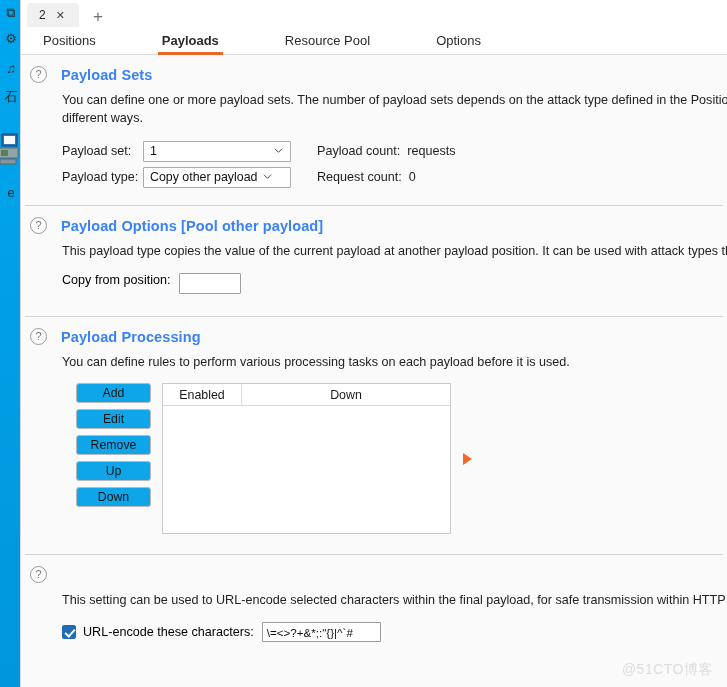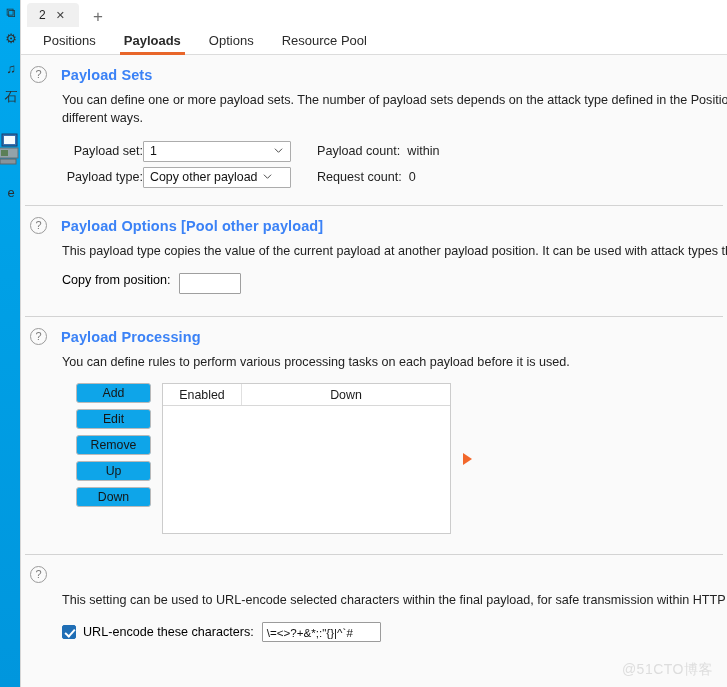--- a/index.html
+++ b/index.html
@@ -92,20 +92,21 @@
 
   
   #navtabs {
     position: relative;
     height: 28px;
     background: #ffffff;
     border-bottom: 1px solid #dcdcdc;
     display: flex;
     align-items: center;
     padding-left: 8px;
+    gap: 38px;
   }
   .nav-tab {
     position: relative;
     font-size: 13px;
     color: #2b2b2b;
     padding: 0 14px;
     height: 28px;
     line-height: 28px;
     cursor: pointer;
     white-space: nowrap;
@@ -172,21 +173,20 @@
   .form-rows {
     margin: 13px 0 0 41px;
     font-size: 12.6px;
     color: #1d1d1d;
   }
   .form-row {
     display: flex;
     align-items: center;
     height: 22px;
     margin-bottom: 4px;
-    text-align: right;
   }
   .lbl { width: 81px; flex: 0 0 auto; }
   .combo {
     position: relative;
     width: 148px; height: 21px;
     background: #ffffff;
     border: 1px solid #acacac;
     display: flex;
     align-items: center;
     padding: 0 18px 0 6px;
@@ -364,22 +364,22 @@
       <span class="tab-label">2</span>
       <span class="tab-close">✕</span>
       <span class="tab-underline"></span>
     </div>
     <div id="addtab">+</div>
   </div>
 
   <div id="navtabs">
     <div class="nav-tab">Positions</div>
     <div class="nav-tab active">Payloads</div>
+    <div class="nav-tab">Resource Pool</div>
     <div class="nav-tab">Options</div>
-    <div class="nav-tab">Resource Pool</div>
   </div>
 
   <div id="content">
 
     <div class="section">
       <div class="sec-head">
         <div class="help-icon">?</div>
         <div class="sec-title">Payload Sets</div>
       </div>
       <div class="sec-desc">You can define one or more payload sets. The number of payload sets depends on the attack type defined in the Positions tab. V</div>
@@ -389,21 +389,21 @@
         <div class="form-row">
           <span class="lbl">Payload set:</span>
           <div class="combo">
             <span>1</span>
             <svg class="chev" viewBox="0 0 10 10">
               <path d="M1 3 L5 7 L9 3" fill="none" stroke="#4a4a4a" stroke-width="1.1"></path>
             </svg>
           </div>
           <span class="counts">
             <span>Payload count:</span>
-            &nbsp;<span>within</span>
+            &nbsp;<span>requests</span>
           </span>
         </div>
 
         <div class="form-row">
           <span class="lbl">Payload type:</span>
           <div class="combo narrowchev">
             <span>Copy other payload</span>
             <svg class="chev" viewBox="0 0 10 10">
               <path d="M1 3 L5 7 L9 3" fill="none" stroke="#4a4a4a" stroke-width="1.1"></path>
             </svg>

